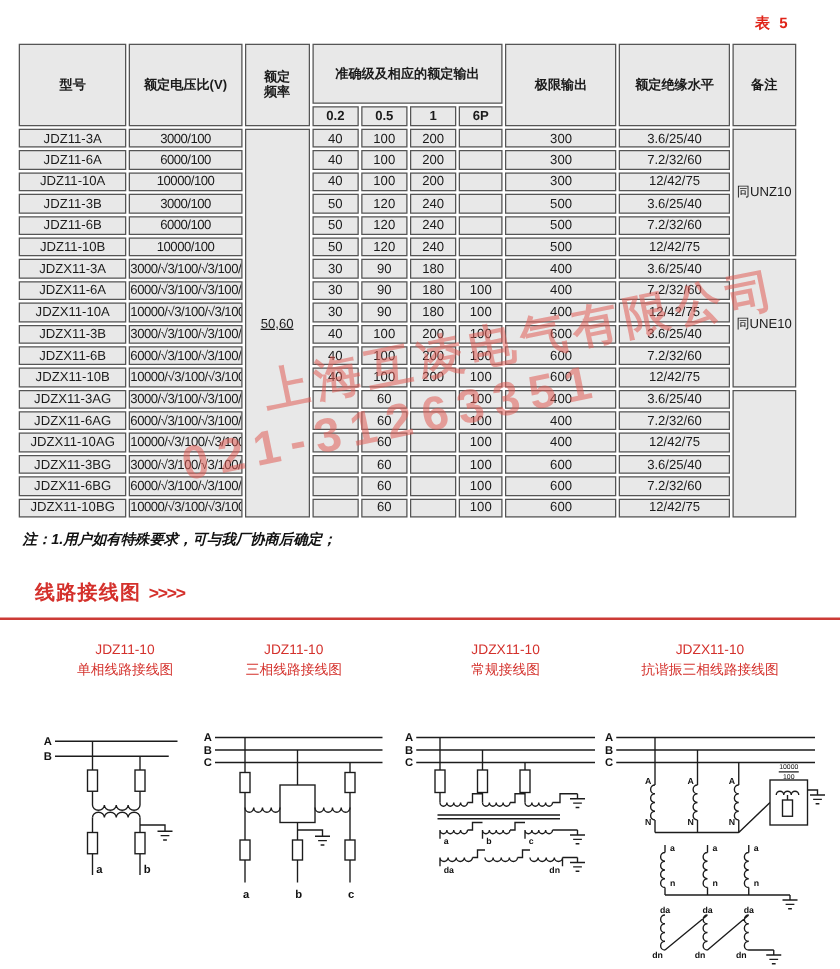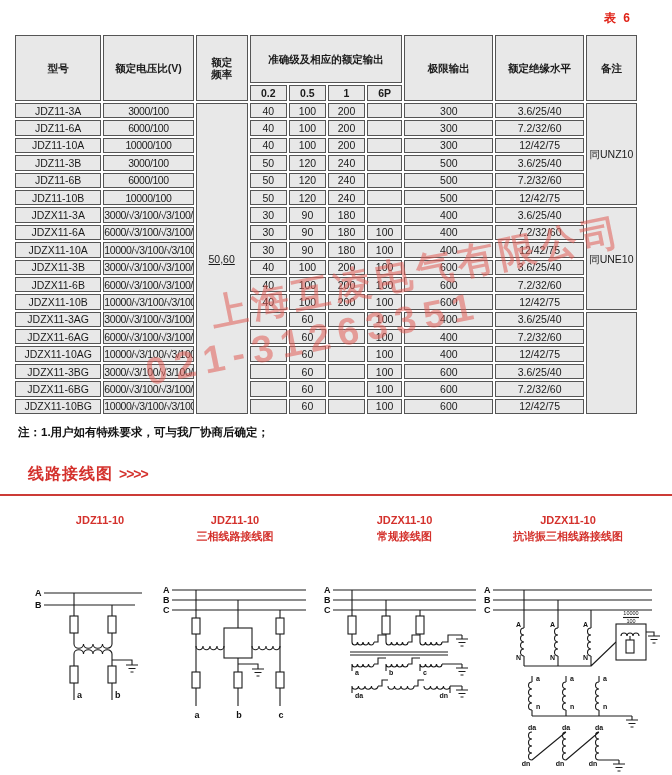--- a/index.html
+++ b/index.html
@@ -27,28 +27,28 @@
   td.ratio{font-size:9px;letter-spacing:-0.4px;}
   td.freq{font-size:10.5px;text-decoration:underline;}
   
   .wm{position:absolute;pointer-events:none;white-space:nowrap;font-weight:bold;
       color:rgba(224,92,86,0.55);z-index:5;}
   .wm1{left:206px;top:290px;font-size:37px;letter-spacing:5px;
        transform:rotate(-11.5deg);transform-origin:0 0;}
   .wm2{left:142px;top:352px;font-size:38px;letter-spacing:8px;
        transform:rotate(-11.5deg);transform-origin:0 0;}
   .notes{position:absolute;left:18px;top:423px;font-size:11.5px;font-weight:bold;
-         line-height:19px;color:#111;}
+         line-height:19px;color:#111;font-style:italic;}
   .notes .indent{padding-left:27px;}
   .section-head{position:absolute;left:28px;top:464px;color:#d4312c;font-weight:bold;}
   .section-head .t{font-size:16px;letter-spacing:1px;}
   .section-head .arrows{font-size:14px;letter-spacing:-1px;font-weight:900;margin-left:6px;}
   .red-rule{position:absolute;left:0;top:494px;width:672px;height:0;
             border-top:2px solid #cc3b36;}
-  .dtitle{position:absolute;top:512px;color:#d4312c;font-weight:bold;font-size:11px;
+  .dtitle{position:absolute;top:512px;color:#d4312c;font-weight:normal;font-size:11px;
           line-height:16px;text-align:center;}
   .dt1{left:30px;width:140px;}
   .dt2{left:160px;width:150px;}
   .dt3{left:322px;width:165px;}
   .dt4{left:478px;width:180px;}
   .dsvg{position:absolute;}
   .ds1{left:30px;top:584px;}
   .ds2{left:160px;top:582px;}
   .ds3{left:322px;top:582px;}
   .ds4{left:482px;top:582px;}
@@ -56,21 +56,21 @@
   svg rect{stroke:#1c1c1c;stroke-width:1.1;fill:#ffffff;}
   svg text{fill:#111;font-family:"Liberation Sans",sans-serif;font-weight:bold;stroke:none;}
   text.ph{font-size:9px;}
   text.lb{font-size:9px;}
   text.sm{font-size:7px;}
   text.xs{font-size:5.5px;font-weight:normal;}
 </style>
 </head>
 <body>
 
-<div class="table-tag">表 6</div>
+<div class="table-tag">表 5</div>
 
 <table class="spec">
   <colgroup>
     <col style="width:86px">
       <col style="width:90px">
       <col style="width:52px">
     <col style="width:37px">
       <col style="width:37px">
       <col style="width:37px">
       <col style="width:35px">
@@ -290,20 +290,21 @@
   <div><span>注：</span><span>1.用户如有特殊要求，可与我厂协商后确定；</span></div>
 </div>
 
 <div class="section-head">
   <span class="t">线路接线图</span><span class="arrows">&gt;&gt;&gt;&gt;</span>
 </div>
 <div class="red-rule"></div>
 
 <div class="dtitle dt1">
   <div>JDZ11-10</div>
+  <div>单相线路接线图</div>
 </div>
 <div class="dtitle dt2">
   <div>JDZ11-10</div>
   <div>三相线路接线图</div>
 </div>
 <div class="dtitle dt3">
   <div>JDZX11-10</div>
   <div>常规接线图</div>
 </div>
 <div class="dtitle dt4">

